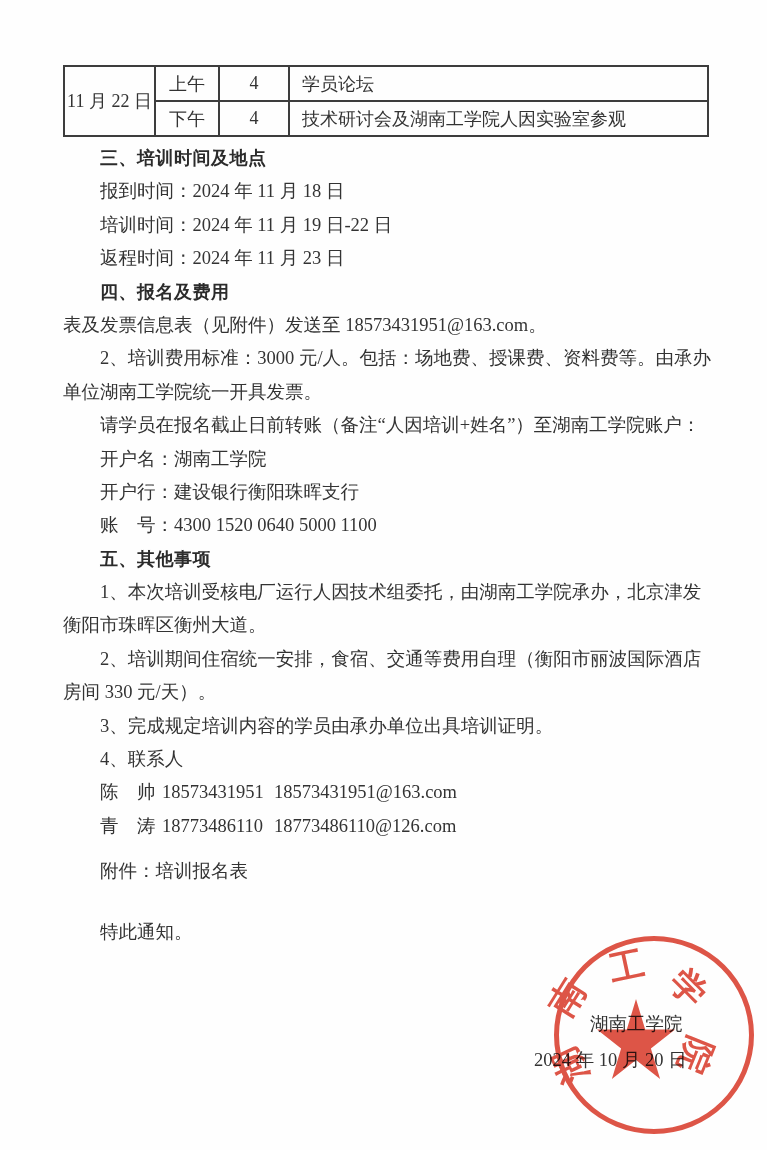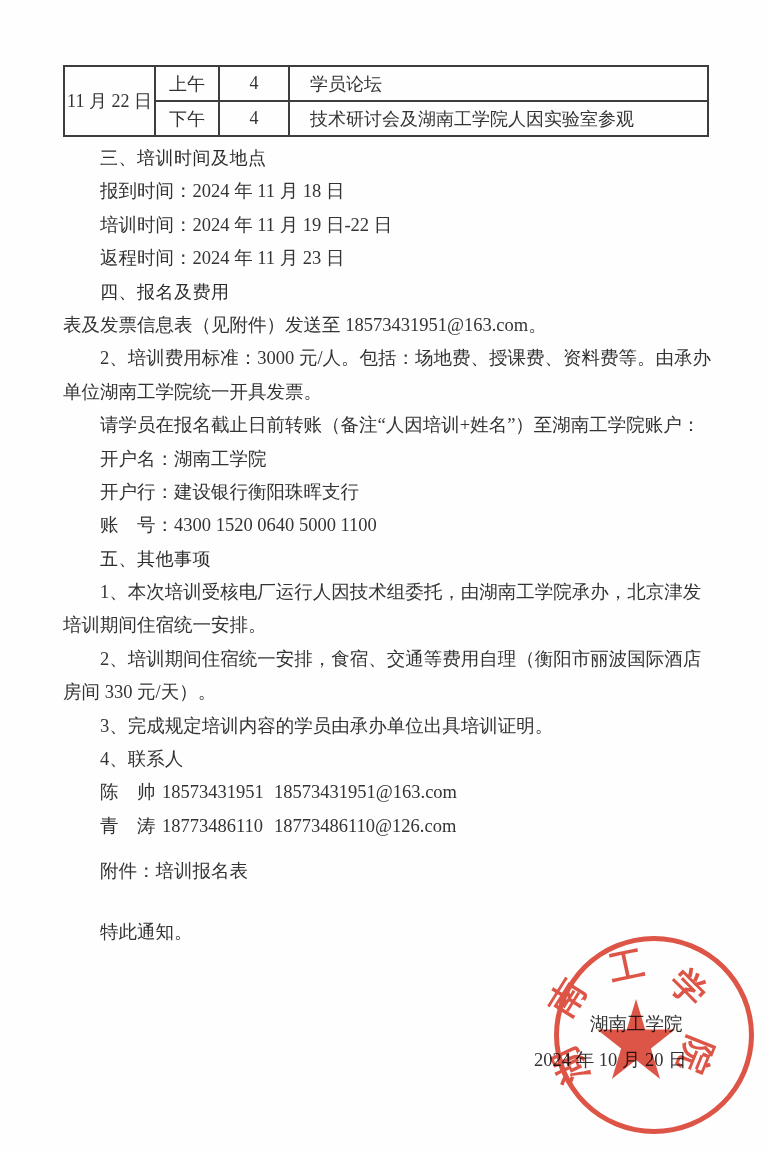--- a/index.html
+++ b/index.html
@@ -10,27 +10,27 @@
   }
   .page{position:relative;width:767px;height:1150px;background:#fefefe;overflow:hidden;}
 
   
   .sched{position:absolute;left:63px;top:65px;border-collapse:collapse;table-layout:fixed;}
   .sched td{
     border:2px solid #3d3d3d;font-size:18px;color:#333;
     text-align:center;vertical-align:middle;padding:0;height:33px;
     white-space:nowrap;overflow:hidden;
   }
-  .sched td.activity{text-align:left;padding-left:20px;}
+  .sched td.activity{text-align:left;padding-left:12px;}
 
   
   .content{position:absolute;left:63px;top:142px;width:652px;font-size:18.5px;line-height:33.4px;color:#333;}
   .ln{white-space:nowrap;height:33.4px;}
   .ind{padding-left:37px;}
-  .hd{font-weight:normal;font-family:"Liberation Sans","DejaVu Sans",sans-serif;font-size:18px;letter-spacing:.5px;color:#2b2b2b;}
+  .hd{font-weight:bold;font-family:"Liberation Sans","DejaVu Sans",sans-serif;font-size:18px;letter-spacing:.5px;color:#2b2b2b;}
   .contact{display:flex;}
   .c-name{display:inline-block;width:62px;}
   .c-phone{display:inline-block;width:112px;}
   .closing{margin-top:27px;}
   .attachment{margin-top:12px;}
 
   
   .sig-org{position:absolute;left:590px;top:1011px;font-size:18.5px;color:#333;white-space:nowrap;}
   .sig-date{position:absolute;left:534px;top:1047px;font-size:18.5px;color:#333;white-space:nowrap;}
 
@@ -92,21 +92,21 @@
     <div class="ln">表及发票信息表（见附件）发送至 18573431951@163.com。</div>
     <div class="ln ind">2、培训费用标准：3000 元/人。包括：场地费、授课费、资料费等。由承办</div>
     <div class="ln">单位湖南工学院统一开具发票。</div>
     <div class="ln ind">请学员在报名截止日前转账（备注“人因培训+姓名”）至湖南工学院账户：</div>
     <div class="ln ind">开户名：湖南工学院</div>
     <div class="ln ind">开户行：建设银行衡阳珠晖支行</div>
     <div class="ln ind">账　号：4300 1520 0640 5000 1100</div>
 
     <div class="ln ind hd">五、其他事项</div>
     <div class="ln ind">1、本次培训受核电厂运行人因技术组委托，由湖南工学院承办，北京津发</div>
-    <div class="ln">培训期间住宿统一安排。</div>
+    <div class="ln">衡阳市珠晖区衡州大道。</div>
     <div class="ln ind">2、培训期间住宿统一安排，食宿、交通等费用自理（衡阳市丽波国际酒店</div>
     <div class="ln">房间 330 元/天）。</div>
     <div class="ln ind">3、完成规定培训内容的学员由承办单位出具培训证明。</div>
     <div class="ln ind">4、联系人</div>
 
     <div class="ln ind contact">
       <span class="c-name">陈　帅</span>
       <span class="c-phone">18573431951</span>
       <span class="c-email">18573431951@163.com</span>
     </div>

